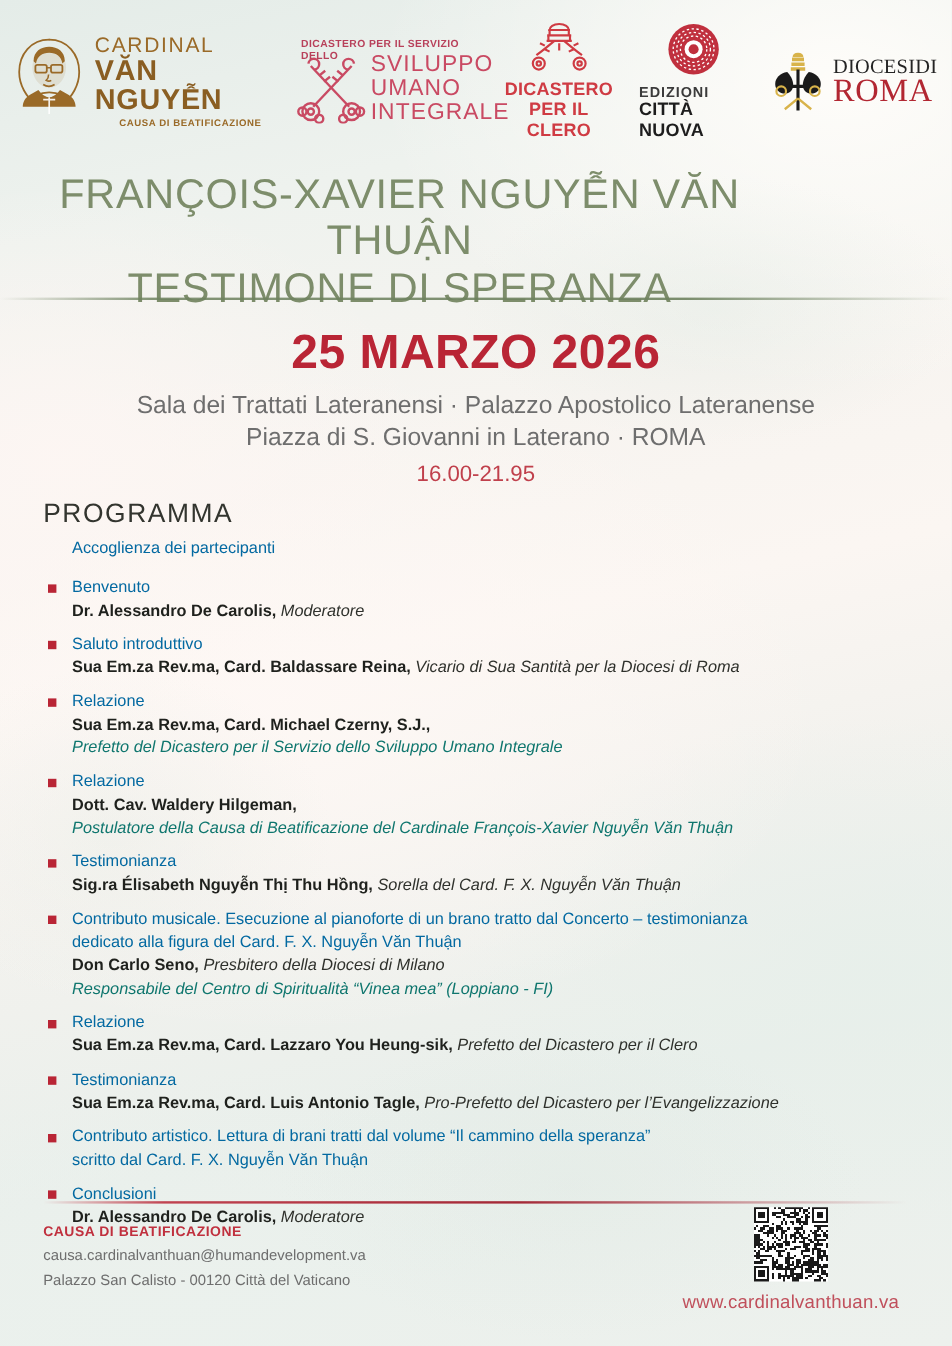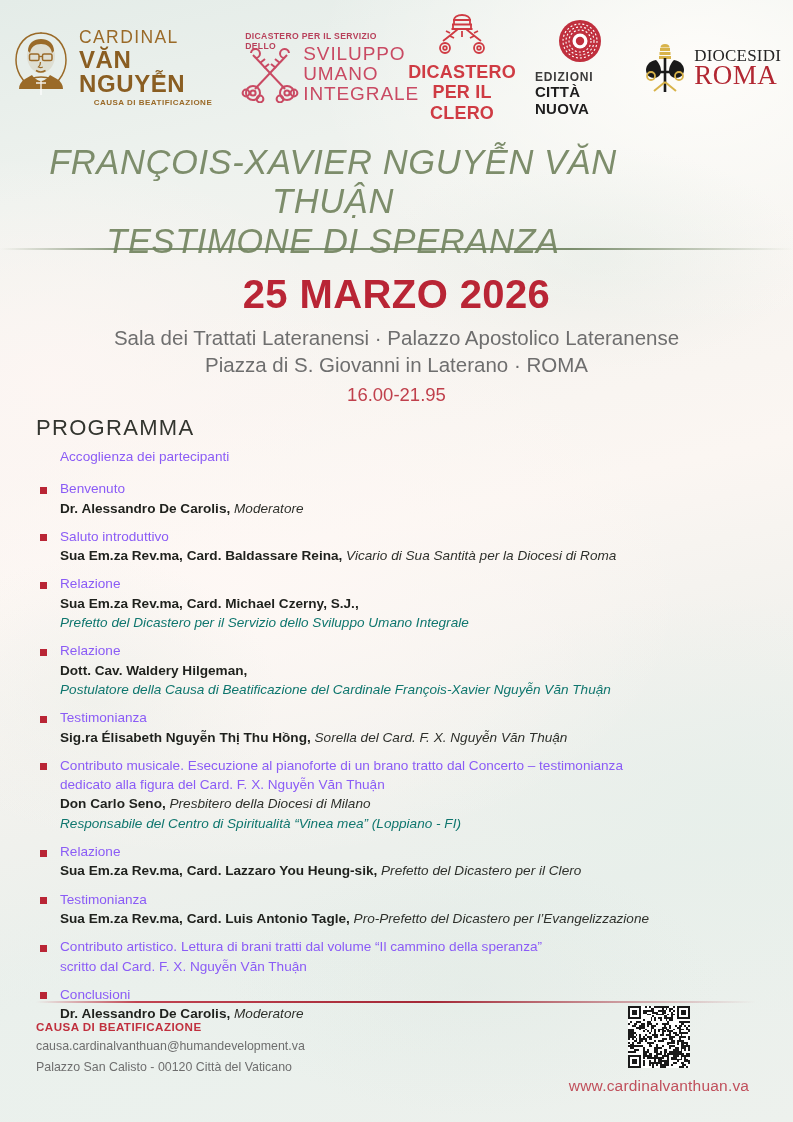--- a/index.html
+++ b/index.html
@@ -60,21 +60,21 @@
   .logo-sui { margin-left:28px; position:relative; width:166px; height:74px; }
   .sui-top { font-size:8.6px; letter-spacing:0.35px; color:#b8405a; font-weight:700; position:absolute; top:0; left:5px; }
   .sui-keys { position:absolute; top:16px; left:0; width:60px; height:56px; }
   .sui-words { position:absolute; top:13px; left:63px; display:flex; flex-direction:column; line-height:1.04; }
   .sui-words span { font-size:19px; letter-spacing:0.9px; color:#c94a63; font-weight:400; }
 
   
   .logo-clero { margin-left:26px; width:106px; display:flex; flex-direction:column; align-items:center; }
   .clero-keys { width:56px; height:46px; }
   .clero-words { text-align:center; line-height:1.12; margin-top:3px; }
-  .clero-words span { display:block; font-size:18px; font-weight:700; letter-spacing:0.2px; color:#cf3b43; }
+  .clero-words span { display:block; font-size:15px; font-weight:700; letter-spacing:0.2px; color:#cf3b43; }
 
   
   .logo-cn { margin-left:20px; display:flex; align-items:center; gap:8px;flex-direction:column; }
   .cn-mark { width:44px; height:44px; }
   .cn-words { line-height:1.1; }
   .cn-l1 { font-size:12px; letter-spacing:0.8px; color:#3b3b3b; font-weight:600; }
   .cn-l2 { font-size:15px; letter-spacing:0.2px; color:#1d1d1d; font-weight:700; }
 
   
   .logo-roma { margin-left:18px; margin-right:12px; display:flex; align-items:center; gap:6px; }
@@ -82,21 +82,21 @@
   .roma-words { line-height:0.92; font-family:"Liberation Serif", serif; }
   .roma-l1 { font-size:17px; letter-spacing:0.2px; color:#242424; }
   .roma-l2 { font-size:27px; letter-spacing:0.5px; color:#b22732; }
 
   
   .title-rule {
     position:absolute; left:0; top:248px; width:793px; height:1.6px;
     background:linear-gradient(to right, rgba(125,145,110,0) 0%, rgba(110,130,95,0.85) 16%, rgba(110,130,95,0.9) 72%, rgba(125,145,110,0) 100%);
   }
   .title-block {
-    position:absolute; left:0; top:143px; width:666px; text-align:center;font-style:italic;
+    position:absolute; left:0; top:143px; width:666px; text-align:center;
   }
   .title-l1, .title-l2 {
     color:#7d8d6b; font-weight:400; letter-spacing:0.6px; line-height:1.14;
   }
   .title-l1 { font-size:34.5px; }
   .title-l2 { font-size:34.5px; }
 
   
   .date-block { position:absolute; left:0; top:272px; width:793px; text-align:center; }
   .date-main { font-size:40px; font-weight:700; color:#b92535; letter-spacing:0.4px; line-height:1.1; }
@@ -109,21 +109,21 @@
     font-size:22px; letter-spacing:1.3px; color:#33352f; font-weight:400;
   }
   .prog-list { position:absolute; left:36px; top:447px; width:728px; }
   .prog-item { position:relative; padding-left:24px; margin-bottom:9px; }
   .prog-item.nobullet { padding-left:24px; margin-bottom:13px; }
   .bullet {
     position:absolute; left:4px; top:7.5px;
     width:7px; height:7px; background:#b92535;
   }
   .line { font-size:13.6px; line-height:1.42; color:#2f312c; }
-  .line.role { color:#8b5cf6; font-weight:400; }
+  .line.role { color:#0369a1; font-weight:400; }
   .line.name { font-weight:700; color:#1f211d; }
   .line.name em { font-weight:400; font-style:italic; color:#2f312c; }
   .line em { font-style:italic; }
   .line.desc { font-style:italic; color:#0f766e; }
 
   
   .footer-rule {
     position:absolute; left:36px; top:1001px; width:720px; height:1.6px;
     background:linear-gradient(to right, rgba(185,37,53,0) 0%, rgba(185,37,53,0.85) 14%, rgba(160,30,45,0.95) 55%, rgba(185,37,53,0) 100%);
   }

